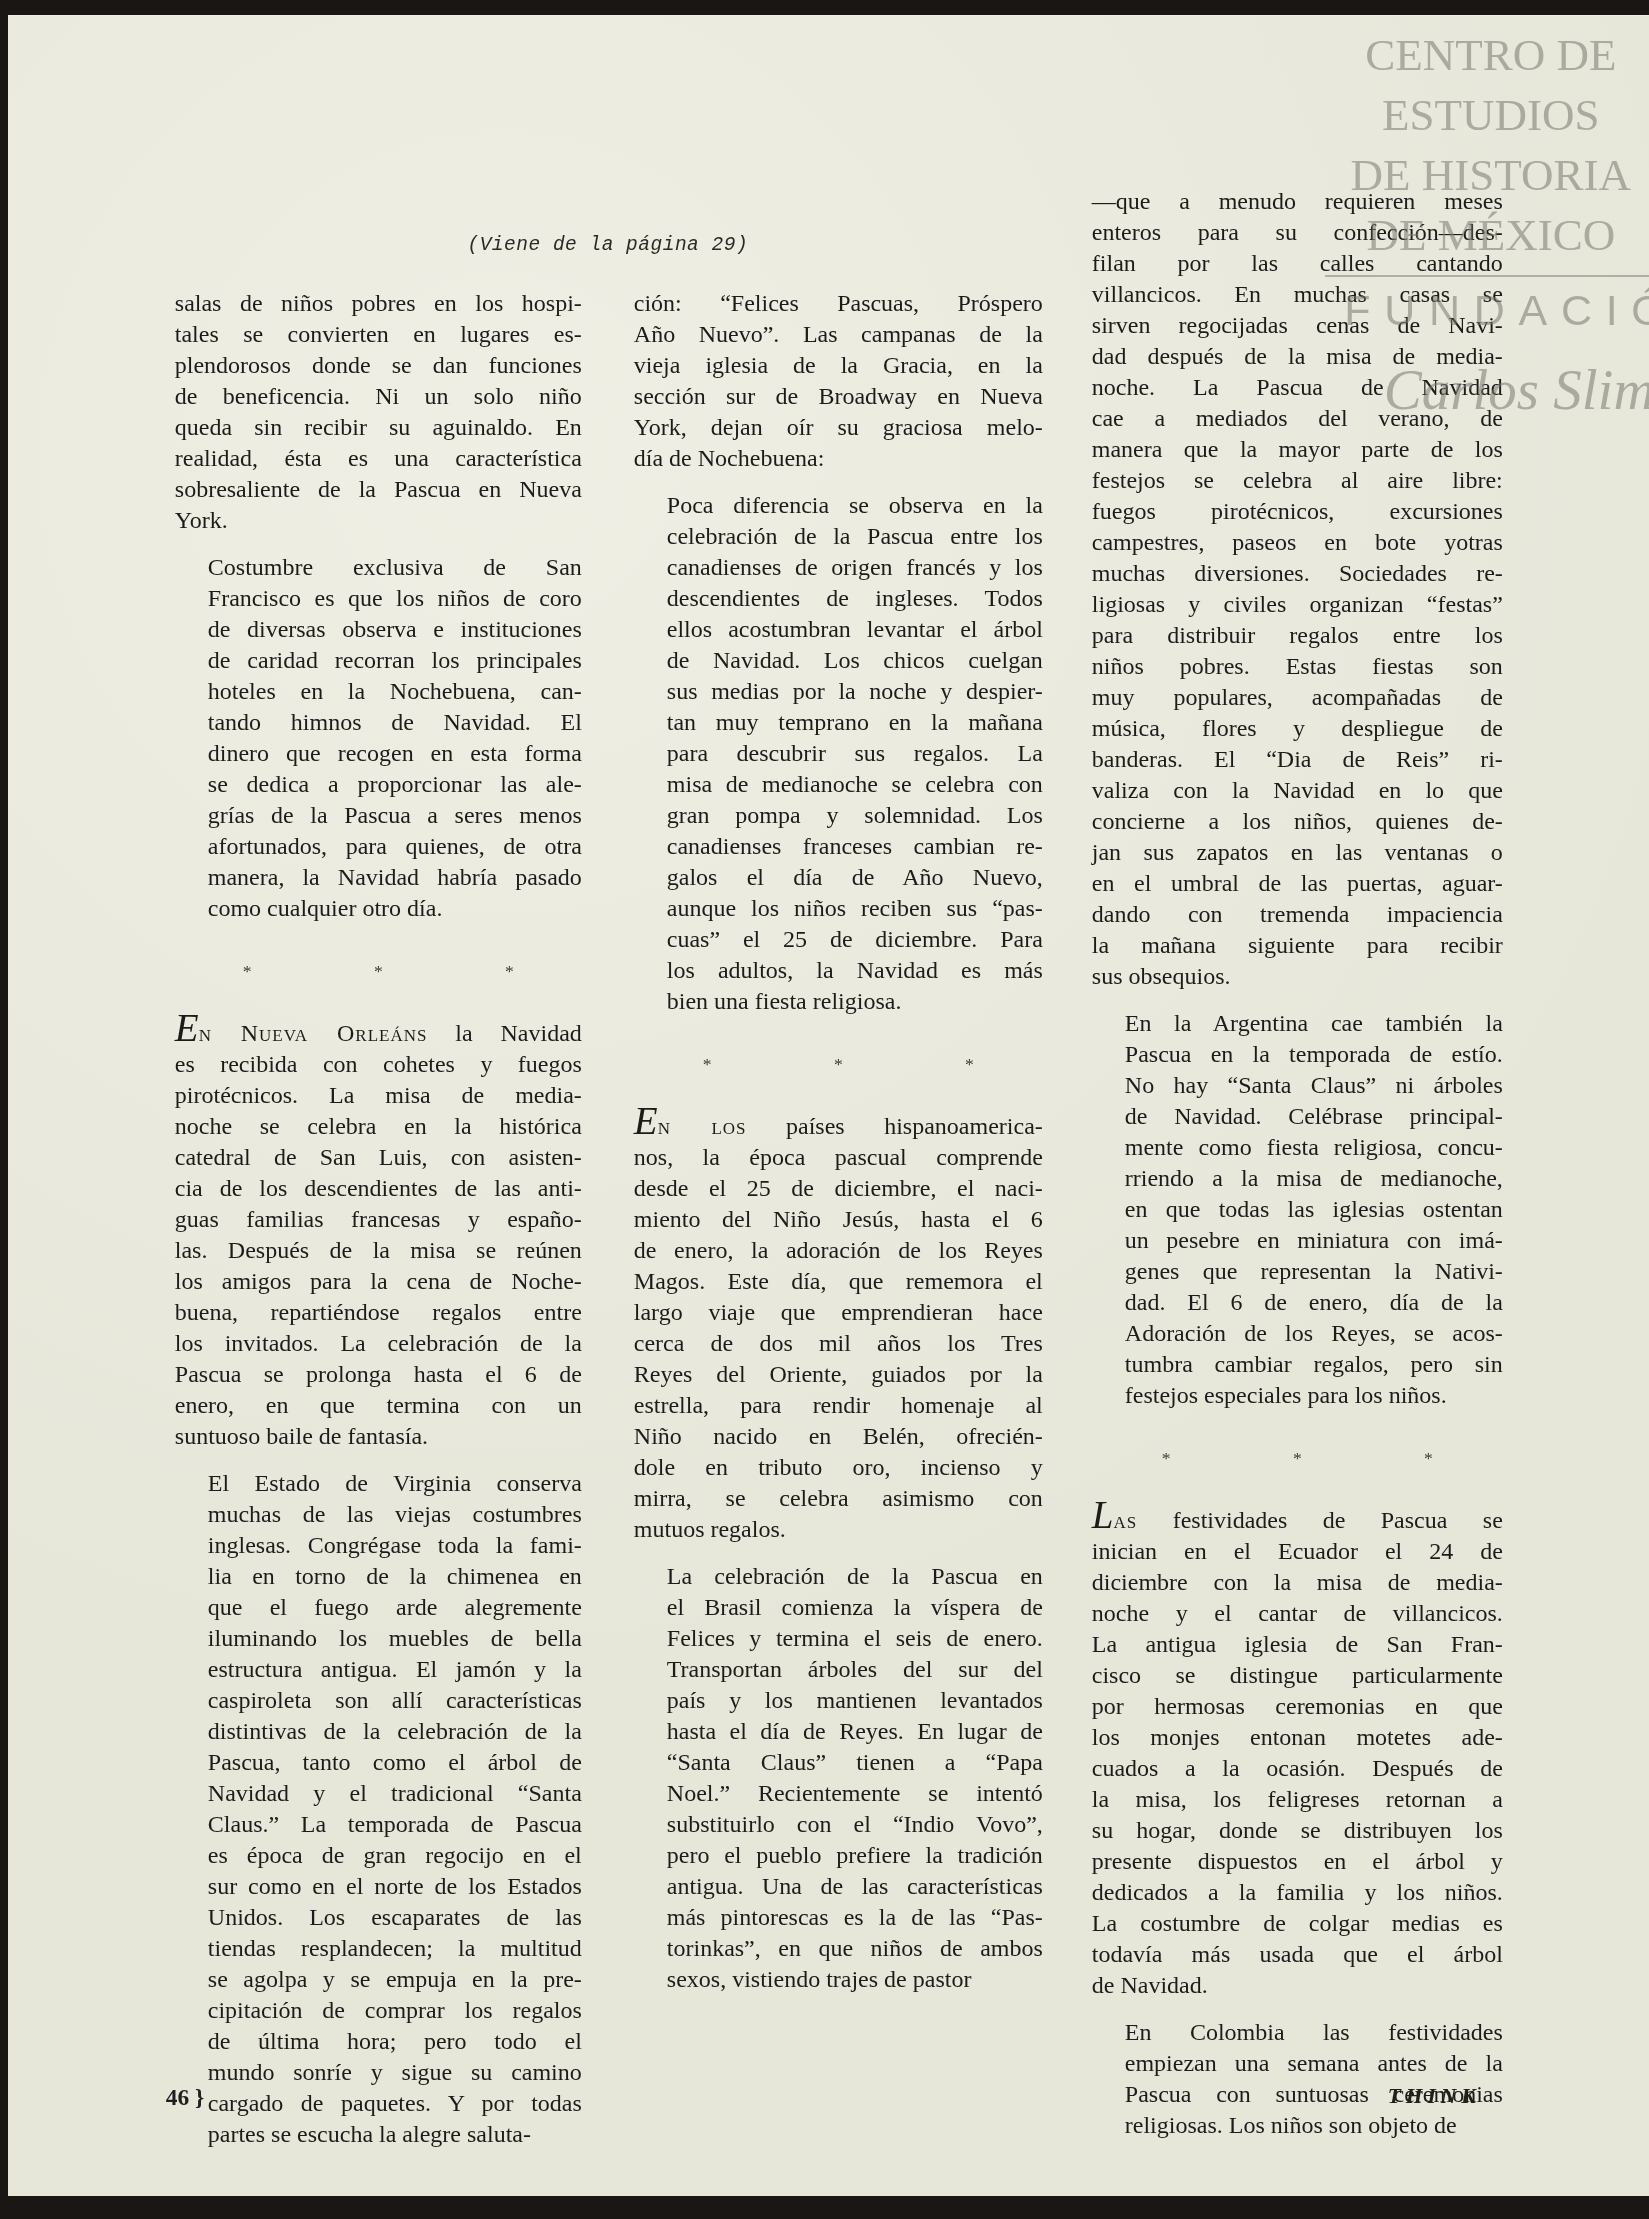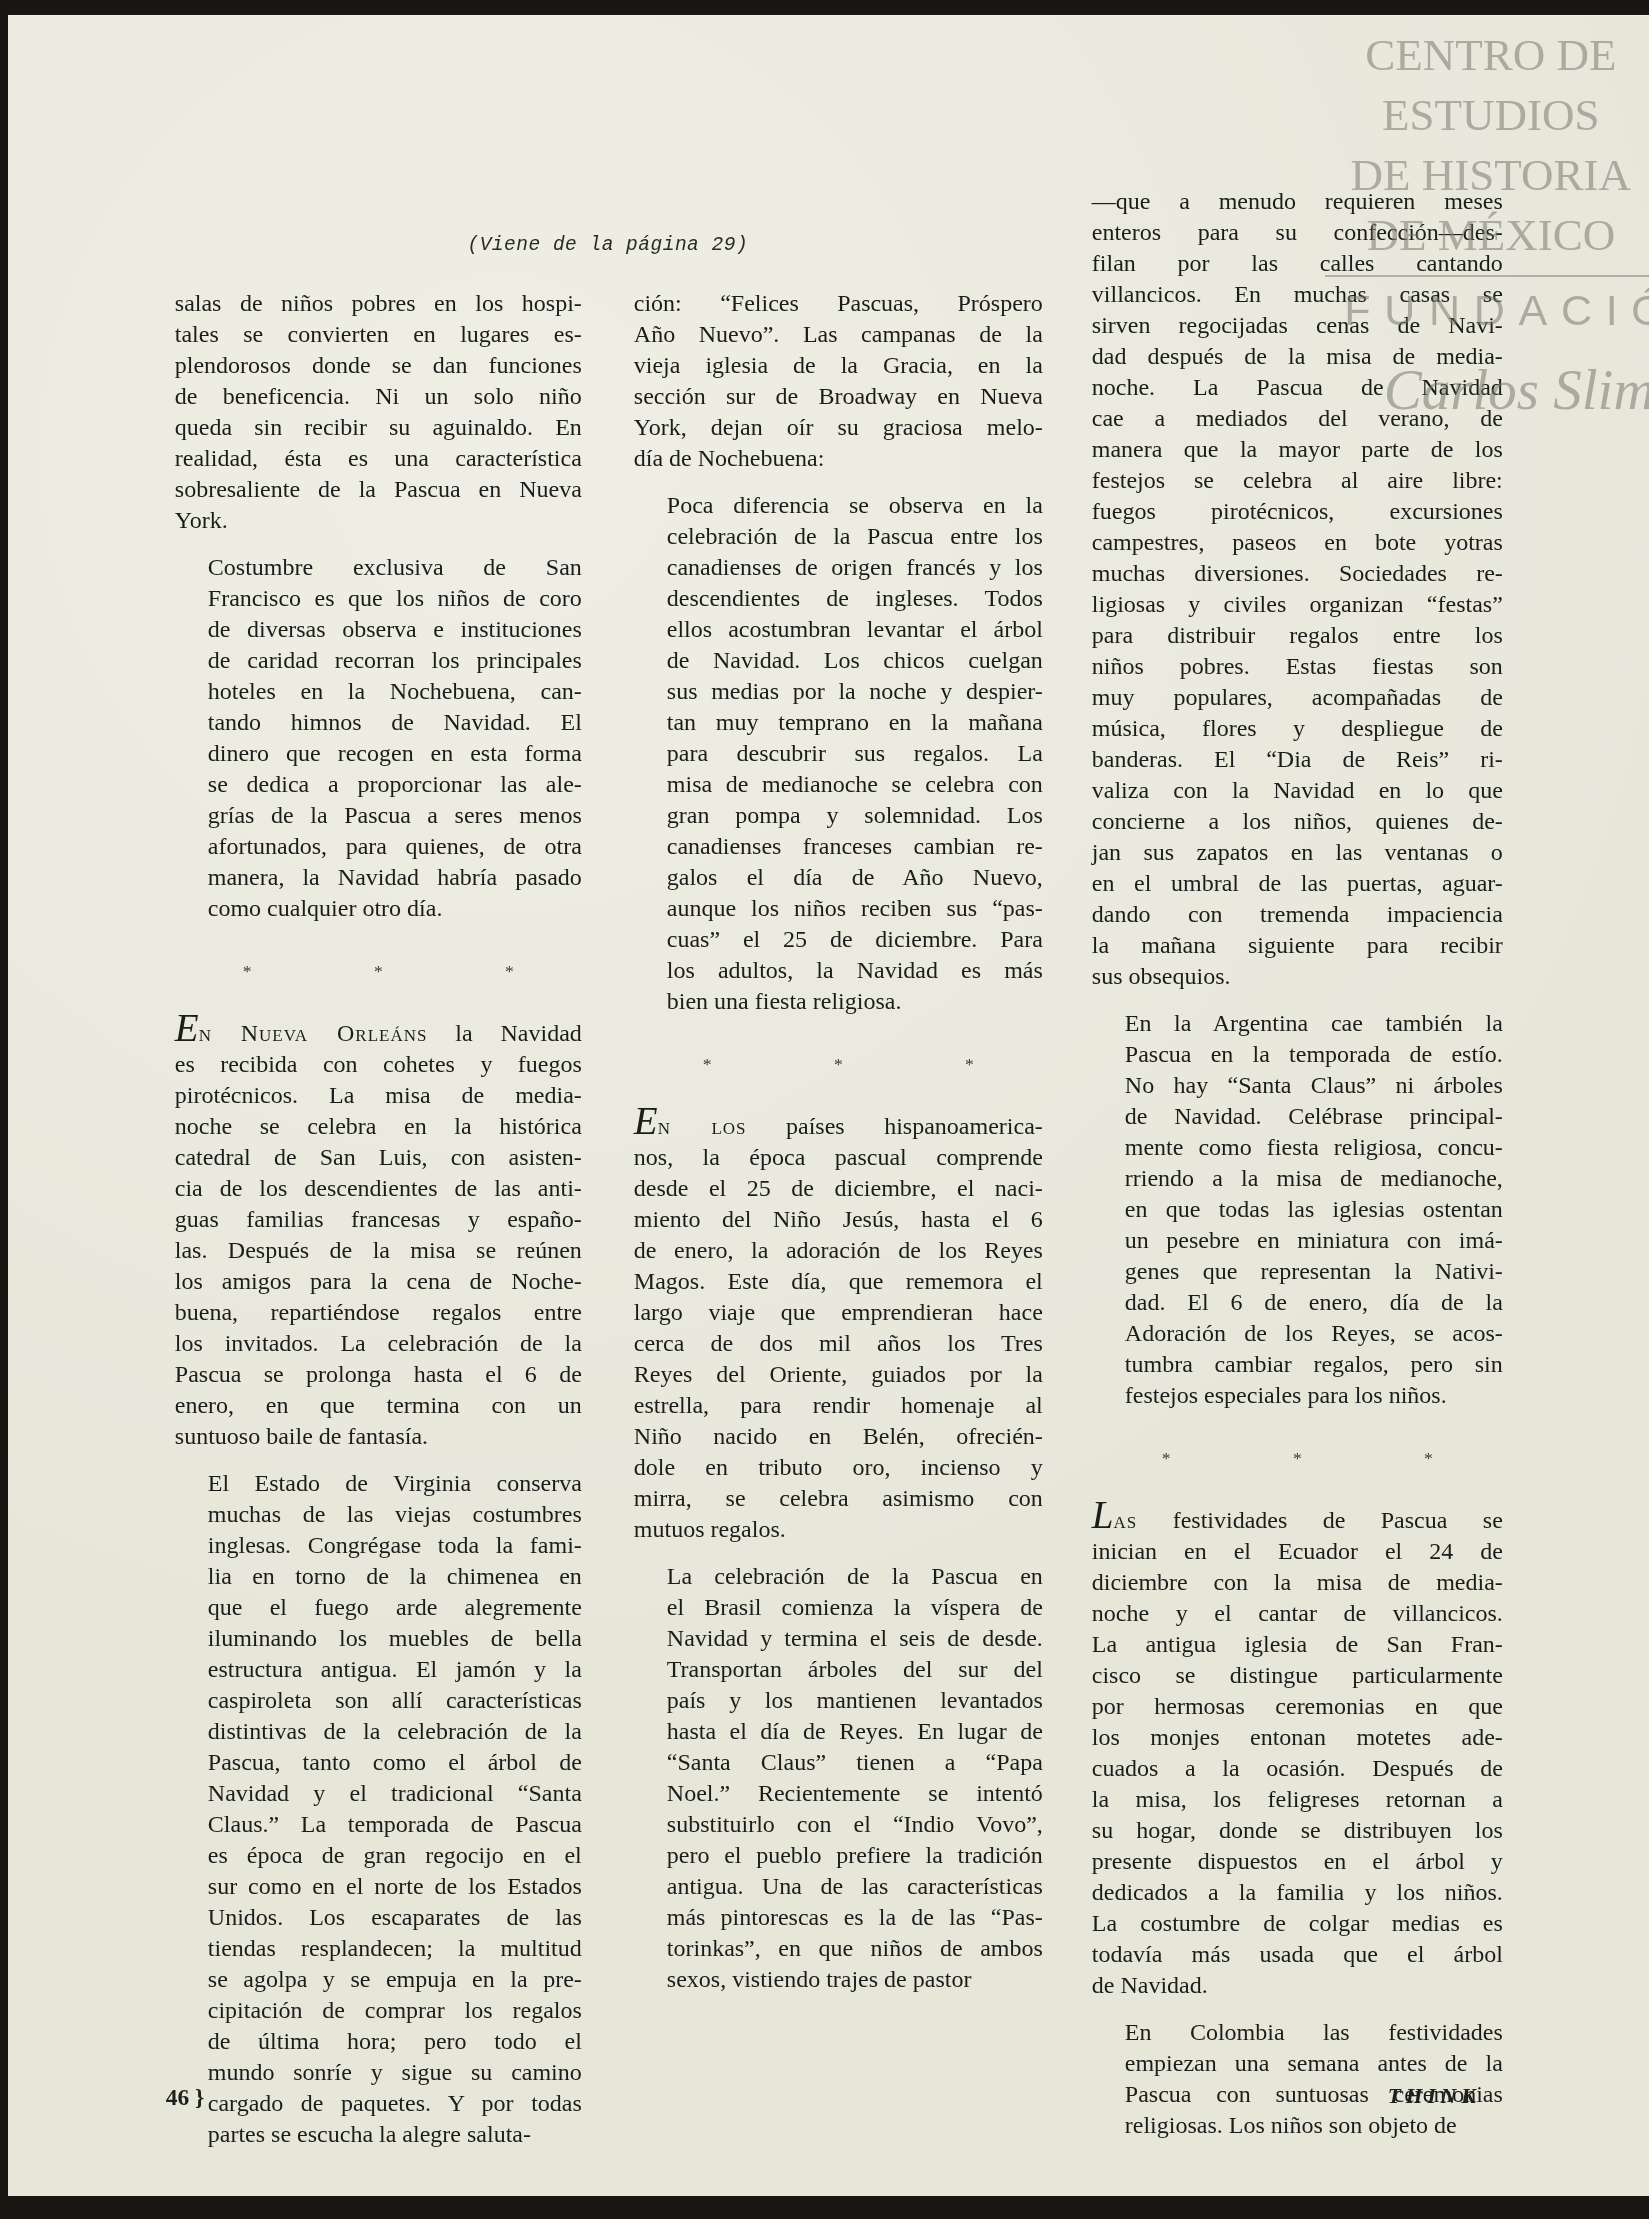--- a/index.html
+++ b/index.html
@@ -171,21 +171,21 @@
         <span class="line">Reyes del Oriente, guiados por la</span>
         <span class="line">estrella, para rendir homenaje al</span>
         <span class="line">Niño nacido en Belén, ofrecién-</span>
         <span class="line">dole en tributo oro, incienso y</span>
         <span class="line">mirra, se celebra asimismo con</span>
         <span class="line last">mutuos regalos.</span>
       </p>
       <p class="ind">
         <span class="line" style="text-indent: 33px;">La celebración de la Pascua en</span>
         <span class="line">el Brasil comienza la víspera de</span>
-        <span class="line">Navidad y termina el seis de desde.</span>
+        <span class="line">Felices y termina el seis de enero.</span>
         <span class="line">Transportan árboles del sur del</span>
         <span class="line">país y los mantienen levantados</span>
         <span class="line">hasta el día de Reyes. En lugar de</span>
         <span class="line">“Santa Claus” tienen a “Papa</span>
         <span class="line">Noel.” Recientemente se intentó</span>
         <span class="line">substituirlo con el “Indio Vovo”,</span>
         <span class="line">pero el pueblo prefiere la tradición</span>
         <span class="line">antigua. Una de las características</span>
         <span class="line">más pintorescas es la de las “Pas-</span>
         <span class="line">torinkas”, en que niños de ambos</span>

